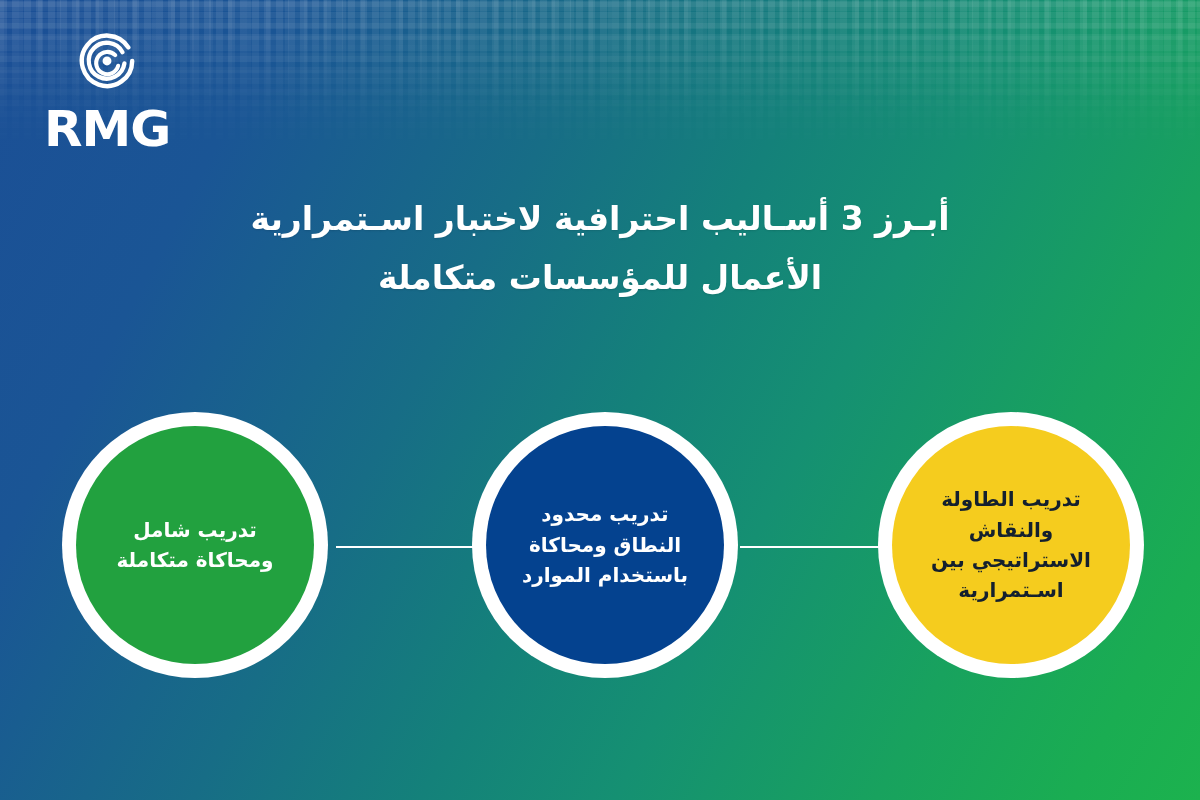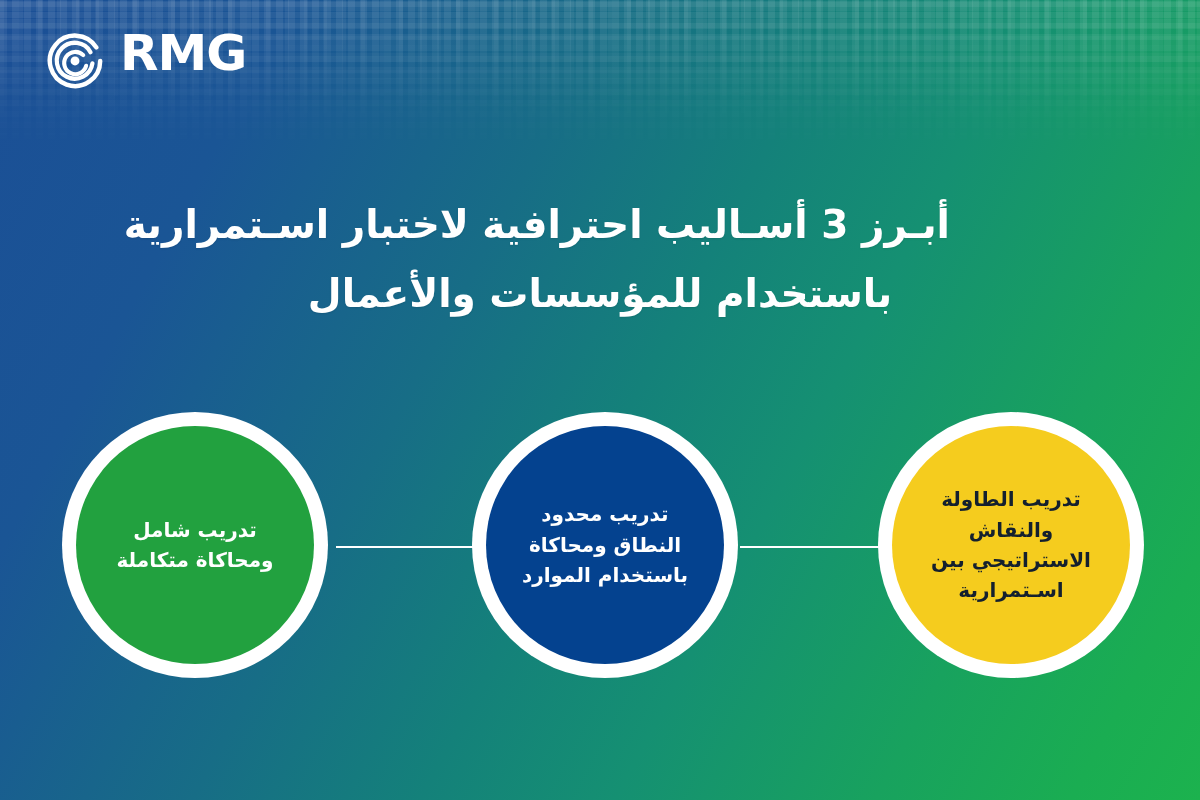--- a/index.html
+++ b/index.html
@@ -64,44 +64,45 @@
         rgba(255,255,255,0.05) 0px, rgba(255,255,255,0.05) 9px,
         rgba(255,255,255,0) 9px, rgba(255,255,255,0) 17px);
   }
 
   
   .logo-block {
     position: absolute;
     left: 44px;
     top: 28px;
     display: flex;
-    align-items: flex-start;
+    align-items: center;
     gap: 14px;
     direction: ltr;
+    flex-direction: column;
   }
   .logo-mark { width: 62px; height: 62px; display: block; }
   .logo-word {
     color: #ffffff;
     font-size: 50px;
     font-weight: bold;
     letter-spacing: -1px;
     line-height: 1;
     font-family: "DejaVu Sans", "Liberation Sans", sans-serif;
   }
 
   
   .headline {
     position: absolute;
     left: 50%;
     top: 190px;
     transform: translateX(-50%);
     width: 700px;
     text-align: center;
     color: #ffffff;
-    font-size: 39px;
+    font-size: 33px;
     font-weight: bold;
     line-height: 1.78;
     direction: rtl;
     text-shadow: 0 1px 2px rgba(0,0,0,0.10);
   }
   .headline-line { display: block; white-space: nowrap; }
 
   
   .connector {
     position: absolute;
@@ -164,21 +165,21 @@
           <path d="M43.5 39 A11.5 11.5 0 1 1 40.5 28" stroke-width="4.2"></path>
         </g>
         <circle cx="32" cy="34" r="4.6" fill="#ffffff"></circle>
       </svg>
     </span>
     <span class="logo-word">RMG</span>
   </div>
 
   <div class="headline">
     <span class="headline-line">أبـرز 3 أسـاليب احترافية لاختبار اسـتمرارية</span>
-    <span class="headline-line">باستخدام للمؤسسات والأعمال</span>
+    <span class="headline-line">الأعمال للمؤسسات متكاملة</span>
   </div>
 
   <div class="connector" id="connector-1" style="background: rgb(255, 255, 255);"></div>
   <div class="connector" id="connector-2" style="background: rgb(255, 255, 255);"></div>
 
   <div class="node" id="node-blue">
     <div class="node-inner" style="background: rgb(4, 66, 143);">
       <span class="node-text" style="color: rgb(255, 255, 255);">تدريب محدود النطاق ومحاكاة باستخدام الموارد</span>
     </div>
   </div>

